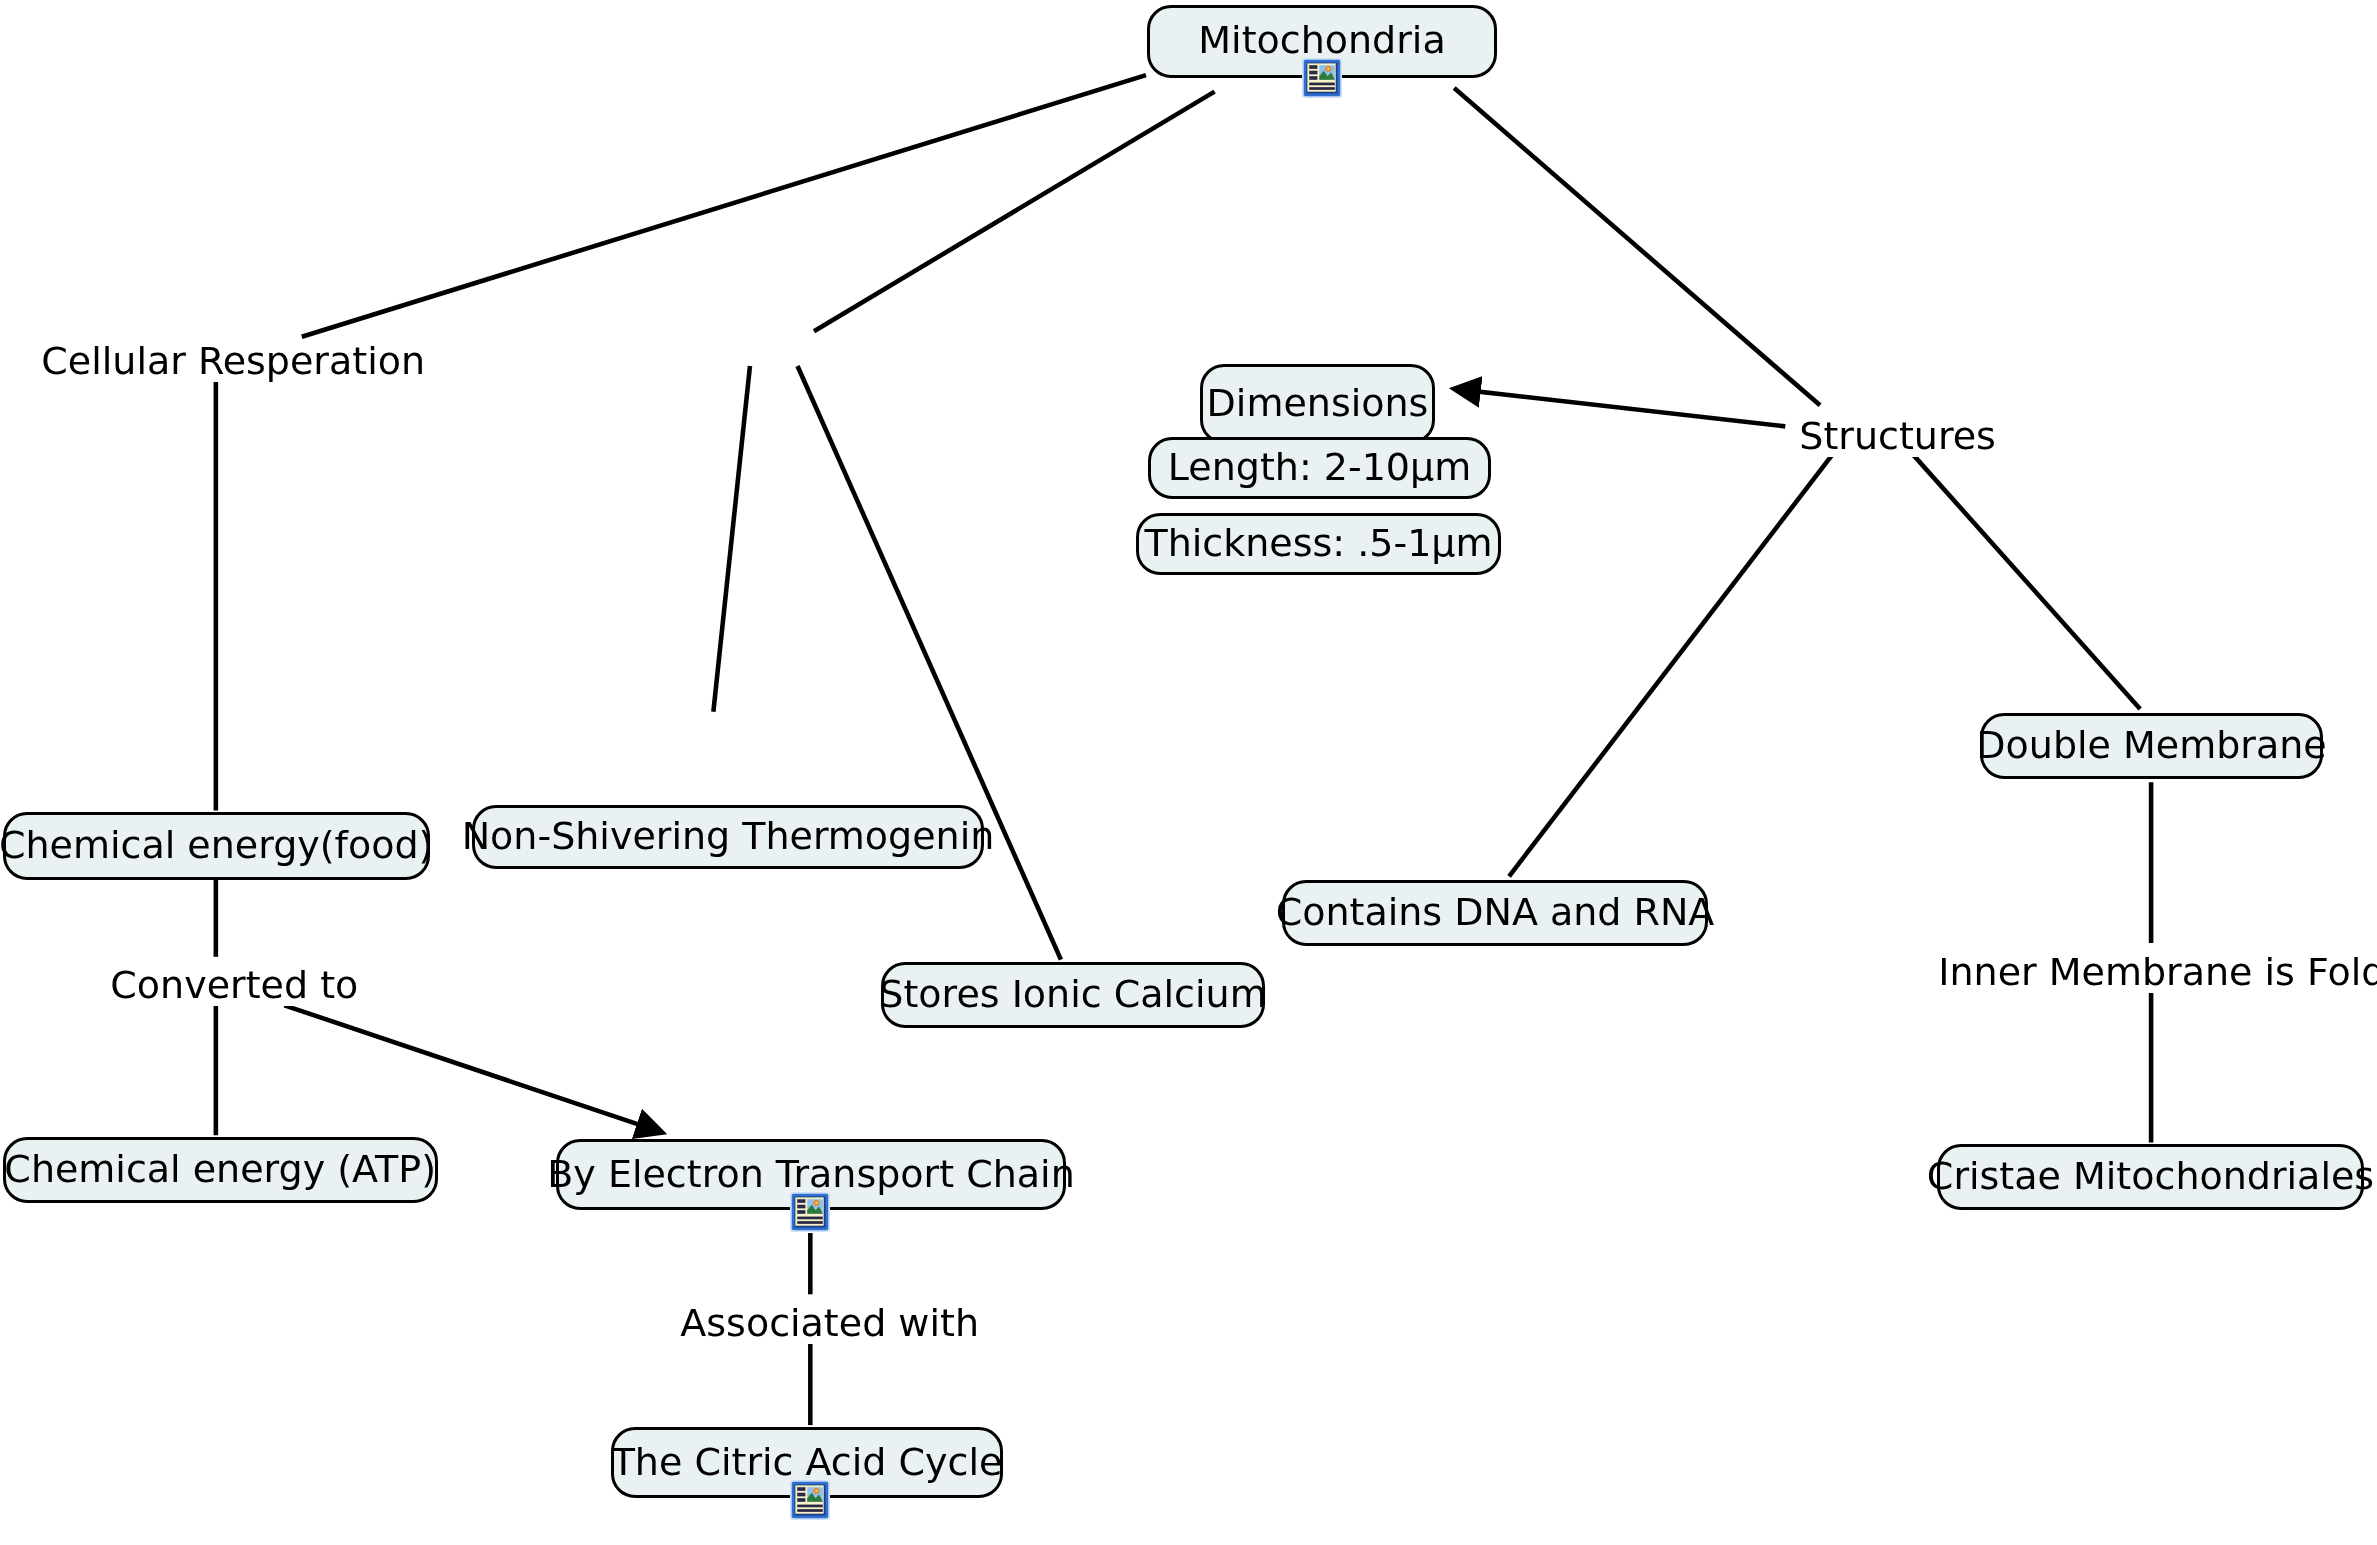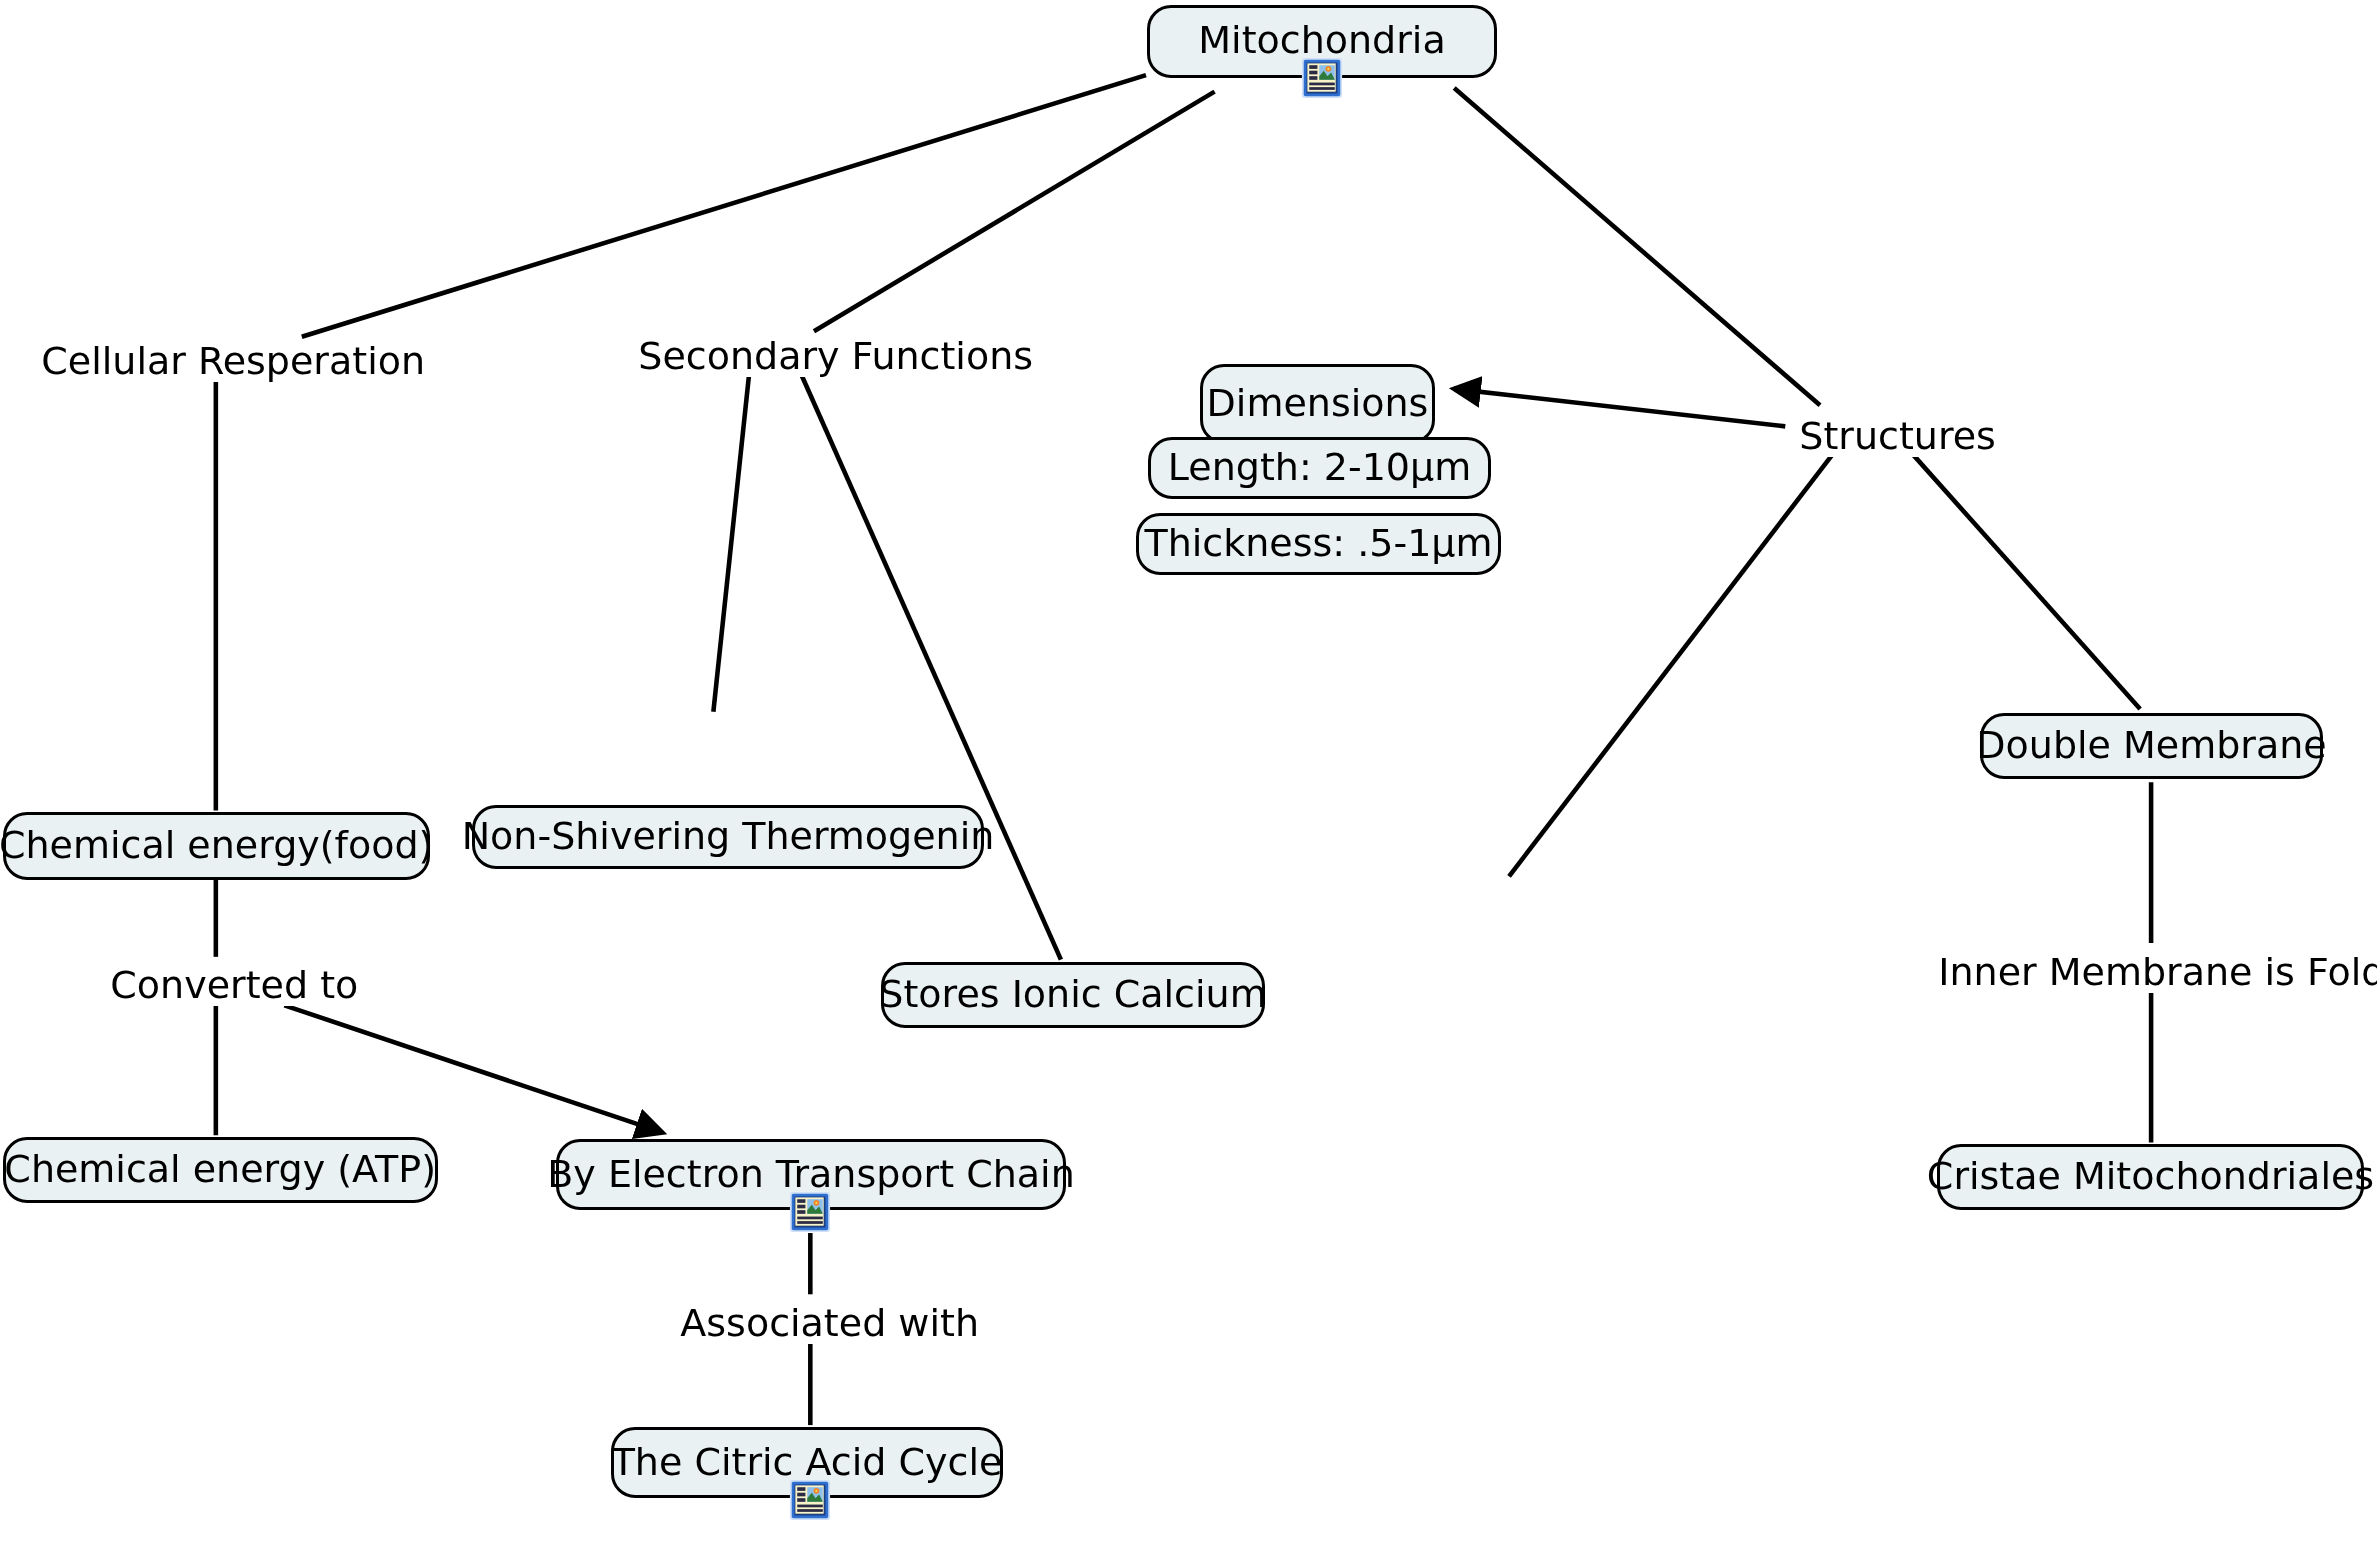--- a/index.html
+++ b/index.html
@@ -125,20 +125,23 @@
 
 
   <div class="node" style="left:472px; top:805px; width:512px; height:64px;">
     <span>Non-Shivering Thermogenin</span>
   </div>
 
   <div class="node" style="left:2.7px; top:812px; width:427px; height:68px;">
     <span>Chemical energy(food)</span>
   </div>
 
+  <div class="node" style="left:1282px; top:880px; width:426px; height:66px;">
+    <span>Contains DNA and RNA</span>
+  </div>
 
   <div class="node" style="left:881px; top:962px; width:384px; height:66px;">
     <span>Stores Ionic Calcium</span>
   </div>
 
   <div class="node" style="left:1980px; top:713px; width:343px; height:66px;">
     <span>Double Membrane</span>
   </div>
 
   <div class="node" style="left:1937px; top:1144px; width:427px; height:66px;">
@@ -154,23 +157,20 @@
   </div>
 
   <div class="node" style="left:611px; top:1427px; width:392px; height:71px;">
     <span>The Citric Acid Cycle</span>
   </div>
 
   <div class="link-label" style="left:34px; top:339px;">
     <span>Cellular Resperation</span>
   </div>
 
-  <div class="link-label" style="left:631px; top:334px;">
-    <span>Secondary Functions</span>
-  </div>
 
   <div class="link-label" style="left:1792px; top:414px;">
     <span>Structures</span>
   </div>
 
   <div class="link-label" style="left:1931px; top:950px;">
     <span>Inner Membrane is Folded</span>
   </div>
 
   <div class="link-label" style="left:103px; top:963px;">

